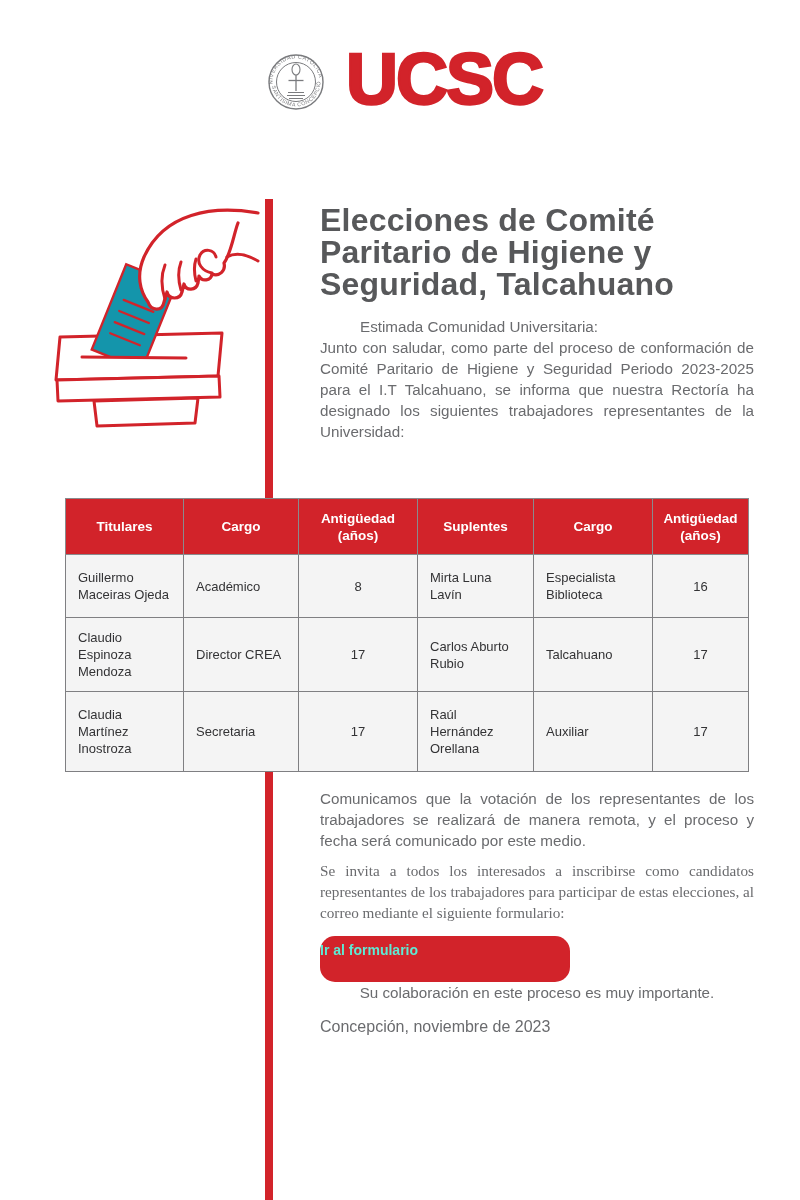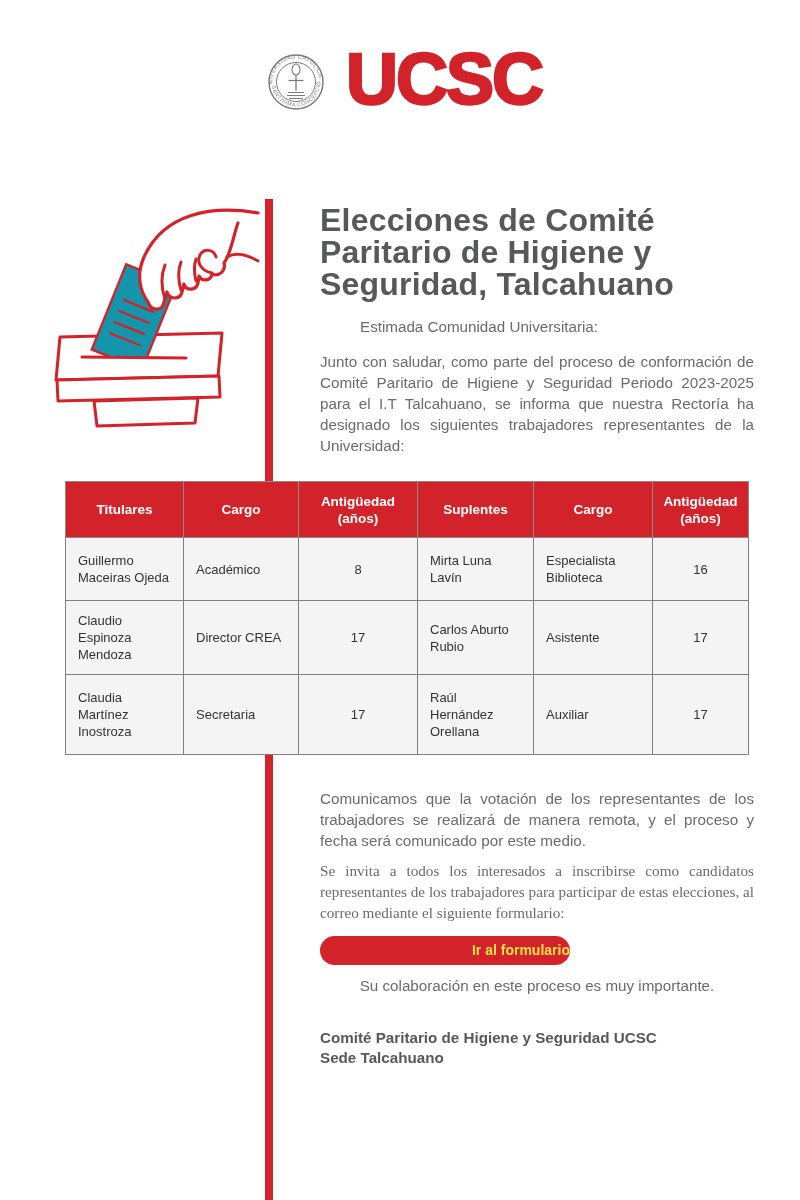--- a/index.html
+++ b/index.html
@@ -26,37 +26,37 @@
   .stroke-red{stroke:var(--red);fill:none;stroke-linecap:round;stroke-linejoin:round;}
   .fill-white{fill:#fff;}
   .fill-teal{fill:var(--teal);}
 
   
   .col{position:absolute;left:320px;width:434px;color:var(--ink-body);font-size:15.2px;line-height:21px;}
   .col-intro{top:204px;}
   .col-body{top:788px;}
   h1{color:var(--ink-title);font-size:32px;line-height:32px;font-weight:bold;letter-spacing:.2px;}
   .salutation{margin-top:16px;margin-left:40px;}
-  .para{margin-top:14px;text-align:justify;}
+  .para{text-align:justify;}
   .para-first{margin-top:0;text-align:justify;}
   .para-tight{margin-top:9px;text-align:justify;font-family:Liberation Serif, serif;}
 
   
-  table{position:absolute;left:65px;top:481px;width:683px;border-collapse:collapse;table-layout:fixed;}
+  table{position:absolute;left:65px;top:498px;width:683px;border-collapse:collapse;table-layout:fixed;}
   th{background:var(--red);color:#fff;font-size:13.5px;font-weight:bold;height:56px;text-align:center;vertical-align:middle;padding:2px 8px;border:1px solid #8a8a8d;line-height:17px;}
   td{background:var(--cell-bg);color:var(--cell-ink);font-size:13px;line-height:17px;vertical-align:middle;padding:6px 10px 6px 12px;border:1px solid var(--border);text-align:left;}
   td.num{text-align:center;padding:6px 4px;}
   tr.r1 td{height:63px;} tr.r2 td{height:74px;} tr.r3 td{height:80px;}
 
   
-  .btn{display:block;margin-top:13px;width:250px;height:29px;border-radius:15px;background:var(--red);
-       color:#fde047;font-size:14px;font-weight:bold;line-height:29px;text-align:right;text-decoration:none;cursor:pointer;}
+  .btn{display:block;margin-top:13px;width:250px;height:46px;border-radius:15px;background:var(--red);
+       color:#5eead4;font-size:14px;font-weight:bold;line-height:29px;text-align:left;text-decoration:none;cursor:pointer;}
 
   .p-after-btn{margin-top:24px;text-align:justify;}
-  .p-center{margin-top:10px;text-align:center;}
+  .p-center{text-align:center;}
   .footer-bold{margin-top:32px;color:var(--ink-title);font-weight:bold;font-size:15.2px;line-height:20px;}
   .dateline{margin-top:13px;font-size:16px;}
 </style>
 </head>
 <body>
 
 <div class="page">
 
   <div class="logo-wrap">
     <svg width="76" height="80" viewBox="0 0 76 80">
@@ -158,38 +158,35 @@
           <td class="num">8</td>
           <td>Mirta Luna Lavín</td>
           <td>Especialista Biblioteca</td>
           <td class="num">16</td>
         </tr>
         <tr class="r2">
           <td>Claudio Espinoza Mendoza</td>
           <td>Director CREA</td>
           <td class="num">17</td>
           <td>Carlos Aburto Rubio</td>
-          <td>Asistente</td>
+          <td>Talcahuano</td>
           <td class="num">17</td>
         </tr>
         <tr class="r3">
           <td>Claudia Martínez Inostroza</td>
           <td>Secretaria</td>
           <td class="num">17</td>
           <td>Raúl Hernández Orellana</td>
           <td>Auxiliar</td>
           <td class="num">17</td>
         </tr>
       </tbody>
   </table>
 
   <section class="col col-body">
     <p class="para-first">Comunicamos que la votación de los representantes de los trabajadores se realizará de manera remota, y el proceso y fecha será comunicado por este medio.</p>
     <p class="para-tight">Se invita a todos los interesados a inscribirse como candidatos representantes de los trabajadores para participar de estas elecciones, al correo mediante el siguiente formulario:</p>
     <a class="btn">Ir al formulario</a>
     <p class="p-center">Su colaboración en este proceso es muy importante.</p>
-    <div class="footer-bold">
-      <div>Comité Paritario de Higiene y Seguridad UCSC</div>
-      <div>Sede Talcahuano</div>
-    </div>
+    <p class="dateline">Concepción, noviembre de 2023</p>
   </section>
 
 </div>
 
 </body></html>

